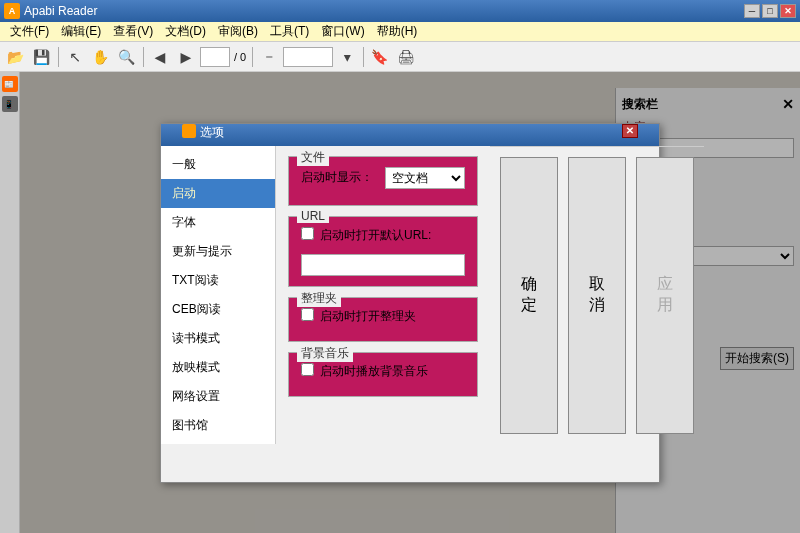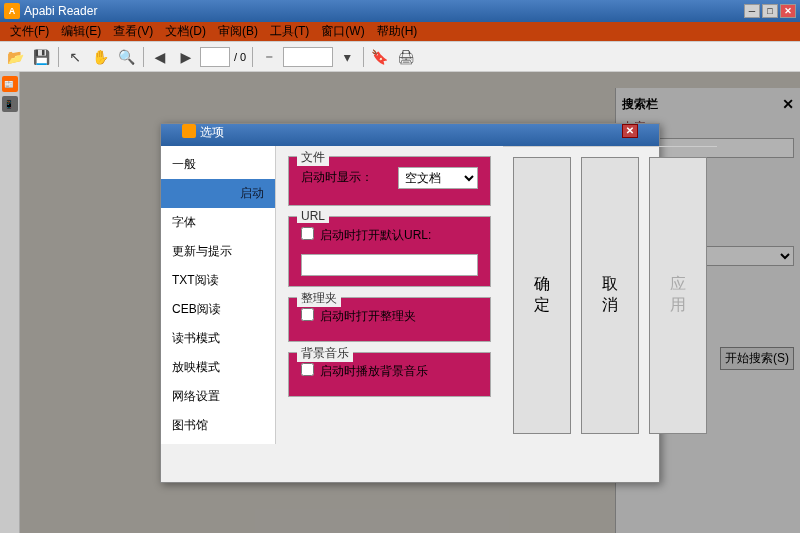--- a/index.html
+++ b/index.html
@@ -53,21 +53,21 @@
       display: flex;
       align-items: center;
       justify-content: center;
       cursor: pointer;
       font-weight: bold;
     }
     .title-btn.close { background: #e05050; color: white; }
 
     
     .menu-bar {
-      background: #c2410c;
+      background: #fef9c3;
       height: 20px;
       display: flex;
       align-items: center;
       padding: 0 4px;
       border-bottom: 1px solid #ccc;
       font-size: 12px;
     }
     .menu-item {
       padding: 2px 6px;
       cursor: pointer;
@@ -271,22 +271,21 @@
     }
     .nav-item {
       padding: 5px 10px;
       cursor: pointer;
       font-size: 12px;
       color: #000;
       border: 1px solid transparent;
     }
     .nav-item.active {
       background: #3c7ec8;
-      color: #0f172a;
-      text-align: right;
+      color: #fef9c3;
     }
 
     
     .dialog-content {
       flex: 1;
       padding: 10px 12px;
     }
     .section-box {
       border: 1px solid #aaa;
       background: #be185d;
@@ -299,21 +298,21 @@
       top: -8px;
       left: 8px;
       background: #f0f0f0;
       padding: 0 4px;
       font-size: 12px;
       color: #333;
     }
     .field-row {
       display: flex;
       align-items: center;
-      gap: 25px;
+      gap: 12px;
       margin-bottom: 6px;
     }
     .field-label { font-size: 12px; white-space: nowrap; }
     .field-select {
       height: 22px;
       border: 1px solid #aaa;
       background: white;
       padding: 0 2px;
       font-size: 12px;
       min-width: 80px;

